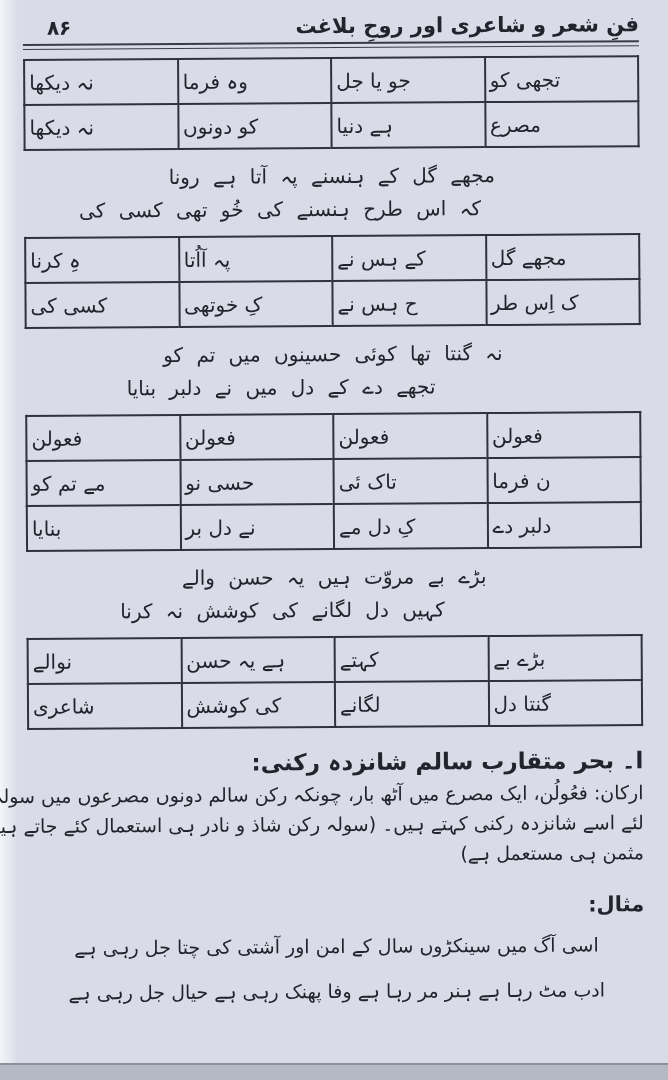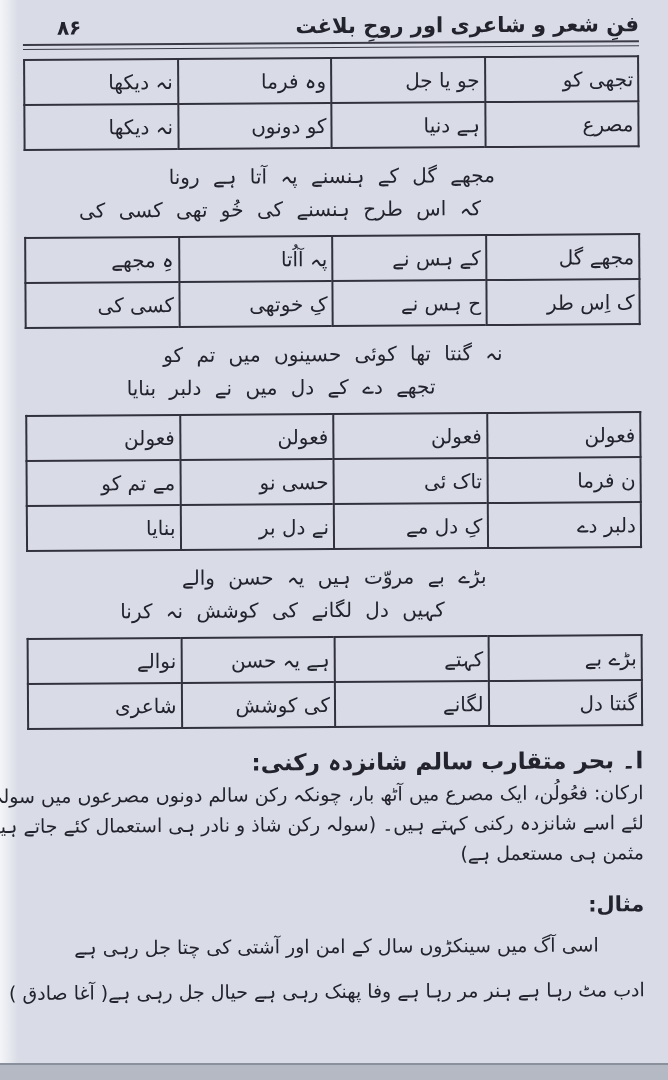--- a/index.html
+++ b/index.html
@@ -28,32 +28,32 @@
     position:absolute;inset:0;
     padding:8px 26px 0 26px;box-sizing:border-box;
     transform:rotate(-0.35deg);
     z-index:3;
   }
   .header{
     display:flex;justify-content:space-between;align-items:flex-end;
     height:30px;
   }
   .book-title{font-size:21px;font-weight:bold;letter-spacing:0.5px;}
-  .page-number{font-size:20px;font-weight:bold;letter-spacing:3px;margin-left:34px;}
+  .page-number{font-size:20px;font-weight:bold;letter-spacing:3px;margin-left:24px;}
   .rule-double{
     margin-top:4px;height:3px;
     border-top:2.5px solid #3b3b47;border-bottom:1.5px solid #3b3b47;
   }
   table.taqti{
     width:100%;border-collapse:collapse;margin-top:9px;
     background:transparent;table-layout:fixed;
   }
   table.taqti td{
     border:2px solid #32323e;height:43px;
-    text-align:right;vertical-align:middle;
+    text-align:left;vertical-align:middle;
     font-size:20px;padding:0 4px;
   }
   .couplet{margin:11px 0 9px;}
   .vline{
     text-align:center;font-size:20px;line-height:33px;height:33px;
     word-spacing:7px;white-space:nowrap;
   }
   .vline.l2{transform:translateX(-52px);}
   .section-heading{
     margin-top:17px;font-size:23px;font-weight:bold;text-align:right;
@@ -113,21 +113,21 @@
       <div class="vline">مجھے گل کے ہنسنے پہ آتا ہے رونا</div>
       <div class="vline l2">کہ اس طرح ہنسنے کی خُو تھی کسی کی</div>
     </div>
 
     <table class="taqti">
       <tbody>
           <tr>
         <td>مجھے گل</td>
         <td>کے ہس نے</td>
         <td>پہ آاُتا</td>
-        <td>ہِ مجھے</td>
+        <td>ہِ کرنا</td>
       </tr>
       <tr>
         <td>ک اِس طر</td>
         <td>ح ہس نے</td>
         <td>کِ خوتھی</td>
         <td>کسی کی</td>
       </tr>
     </tbody>
       </table>
 
@@ -186,17 +186,16 @@
       <div class="prose-line">ارکان: فعُولُن، ایک مصرع میں آٹھ بار، چونکہ رکن سالم دونوں مصرعوں میں سولہ بار آتا ہے اس</div>
       <div class="prose-line">لئے اسے شانزدہ رکنی کہتے ہیں۔ (سولہ رکن شاذ و نادر ہی استعمال کئے جاتے ہیں زیادہ تر یہ بحر</div>
       <div class="prose-line">مثمن ہی مستعمل ہے)</div>
     </div>
 
     <div class="example-label">مثال:</div>
 
     <div class="example-line1">اسی آگ میں سینکڑوں سال کے امن اور آشتی کی چتا جل رہی ہے</div>
     <div class="example-line2">
       <div class="verse">ادب مٹ رہا ہے ہنر مر رہا ہے وفا پھنک رہی ہے حیال جل رہی ہے</div>
-      <div class="attribution">( آغا صادق )</div>
     </div>
 
   </div>
 </div>
 
 </body></html>

